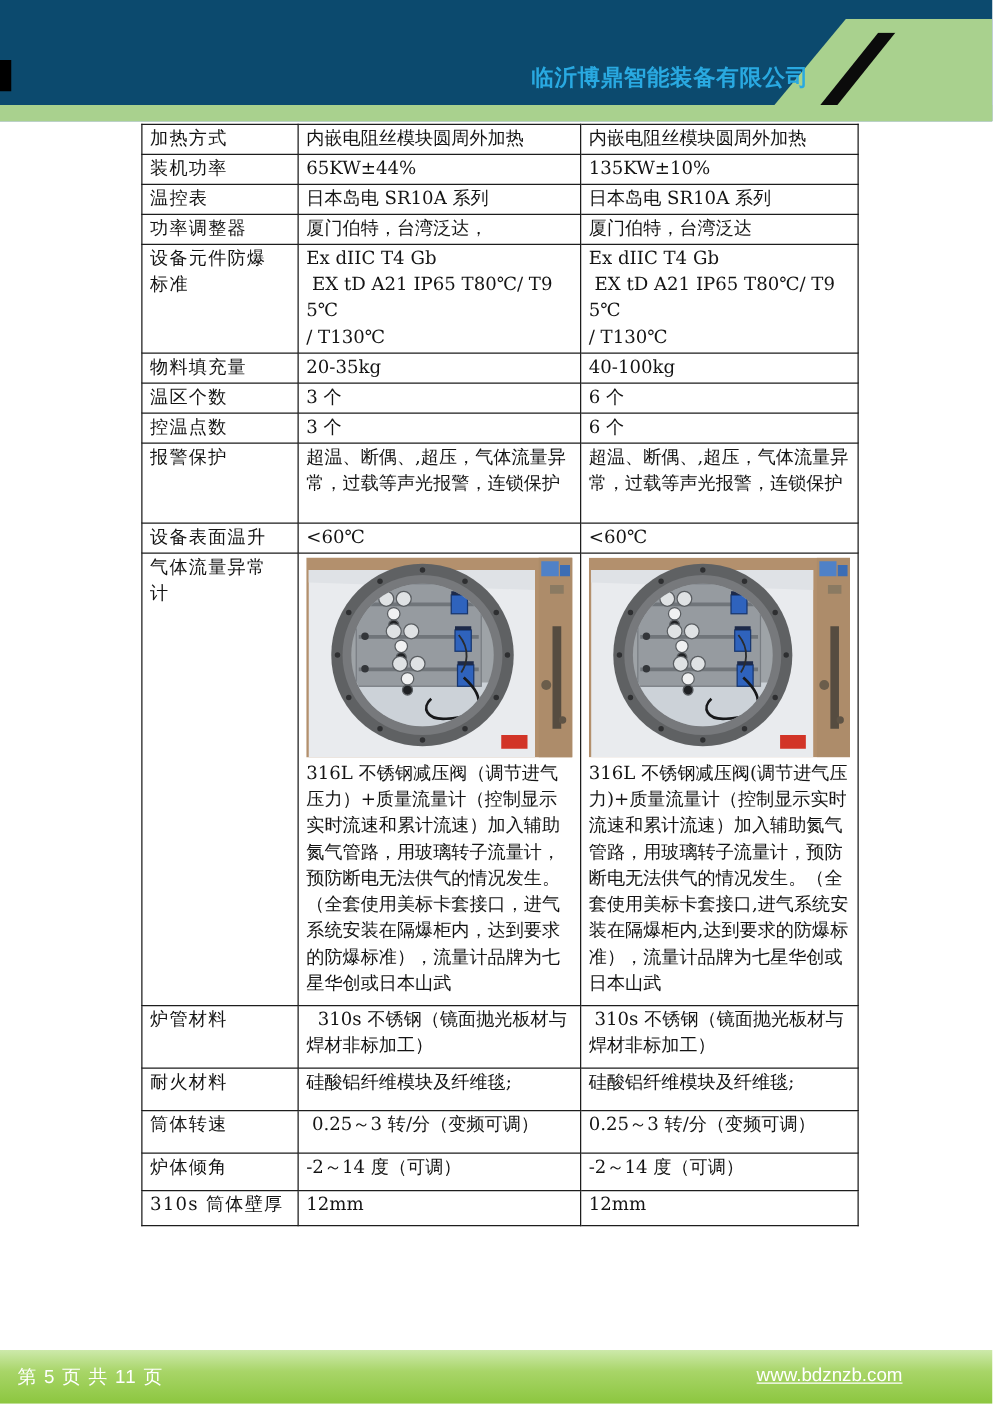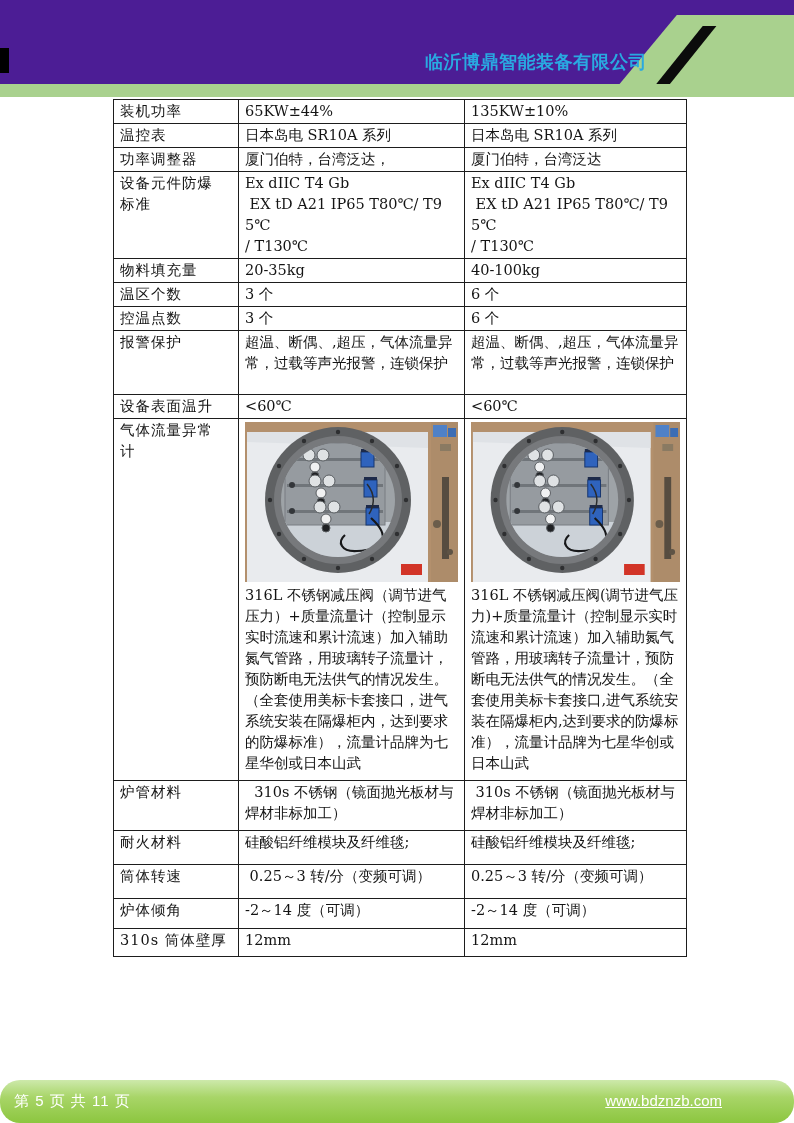--- a/index.html
+++ b/index.html
@@ -1,40 +1,40 @@
 <!DOCTYPE html>
 <html><head>
 <meta charset="utf-8">
 <style>
   html,body{margin:0;padding:0;}
   body{
     width:794px;height:1123px;position:relative;background:#ffffff;
     font-family:"Liberation Sans", sans-serif;overflow:hidden;
   }
   
-  .header{position:absolute;left:0;top:0;width:794px;height:97px;background:#4c1d95;font-family:Liberation Serif, serif;}
+  .header{position:absolute;left:0;top:0;width:794px;height:97px;background:#0c4a6e;font-family:Liberation Serif, serif;}
   .black-tab{position:absolute;left:0;top:48px;width:9px;height:25px;background:#000;}
   .green-band{position:absolute;left:0;top:84px;width:794px;height:13px;background:#a9d18e;}
   .green-poly{position:absolute;left:605px;top:15px;width:189px;height:82px;background:#a9d18e;
     clip-path:polygon(38% 0,100% 0,100% 100%,2% 100%);}
   .black-slash{position:absolute;left:648px;top:26px;width:72px;height:62px;background:#0b0b0b;
     clip-path:polygon(76% 0,95% 0,26% 100%,7% 100%);}
   .company-title{position:absolute;left:425px;top:50px;width:205px;text-align:center;
     color:#29a9e1;font-weight:bold;font-size:18px;letter-spacing:0.5px;white-space:nowrap;}
   
   .spec-table{position:absolute;left:113px;top:99px;width:573px;border-collapse:collapse;
     table-layout:fixed;font-family:"DejaVu Serif", serif;font-size:14.5px;line-height:21px;color:#141414;}
   .spec-table td{border:1.6px solid #1d1d1d;padding:1px 6px 1px 6px;vertical-align:top;
     overflow:hidden;}
   .pre{white-space:pre-wrap;word-break:break-all;}
   .label-cell{letter-spacing:1px;}
   .photo{display:block;width:100%;height:160px;margin:2px 0 3px 0;}
   
   .footer{position:absolute;left:0;top:1080px;width:794px;height:43px;
-    background:linear-gradient(180deg,#cde9ab 0%,#a8d568 40%,#8cc63f 100%);color:#ffffff;font-size:15px;border-radius:20px;}
+    background:linear-gradient(180deg,#cde9ab 0%,#a8d568 40%,#8cc63f 100%);color:#ffffff;font-size:15px;}
   .page-info{position:absolute;left:14px;top:12px;letter-spacing:1px;}
   .website{position:absolute;right:72px;top:12px;color:#ffffff;text-decoration:underline;cursor:pointer;}
   .hidden-defs{position:absolute;width:0;height:0;overflow:hidden;}
 </style>
 </head>
 <body>
 
 <svg class="hidden-defs" aria-hidden="true">
   <defs>
     <clipPath id="chamber-clip">
@@ -116,20 +116,25 @@
 </div>
 
 <table class="spec-table">
   <colgroup>
       <col style="width:125px">
       <col style="width:226px">
       <col style="width:222px">
     </colgroup>
   <tbody>
     <tr style="height:22px">
+      <td class="label-cell">加热方式</td>
+      <td>内嵌电阻丝模块圆周外加热</td>
+      <td>内嵌电阻丝模块圆周外加热</td>
+    </tr>
+    <tr style="height:22px">
       <td class="label-cell">装机功率</td>
       <td>65KW±44%</td>
       <td>135KW±10%</td>
     </tr>
     <tr style="height:22px">
       <td class="label-cell">温控表</td>
       <td>日本岛电 SR10A 系列</td>
       <td>日本岛电 SR10A 系列</td>
     </tr>
     <tr style="height:22px">

